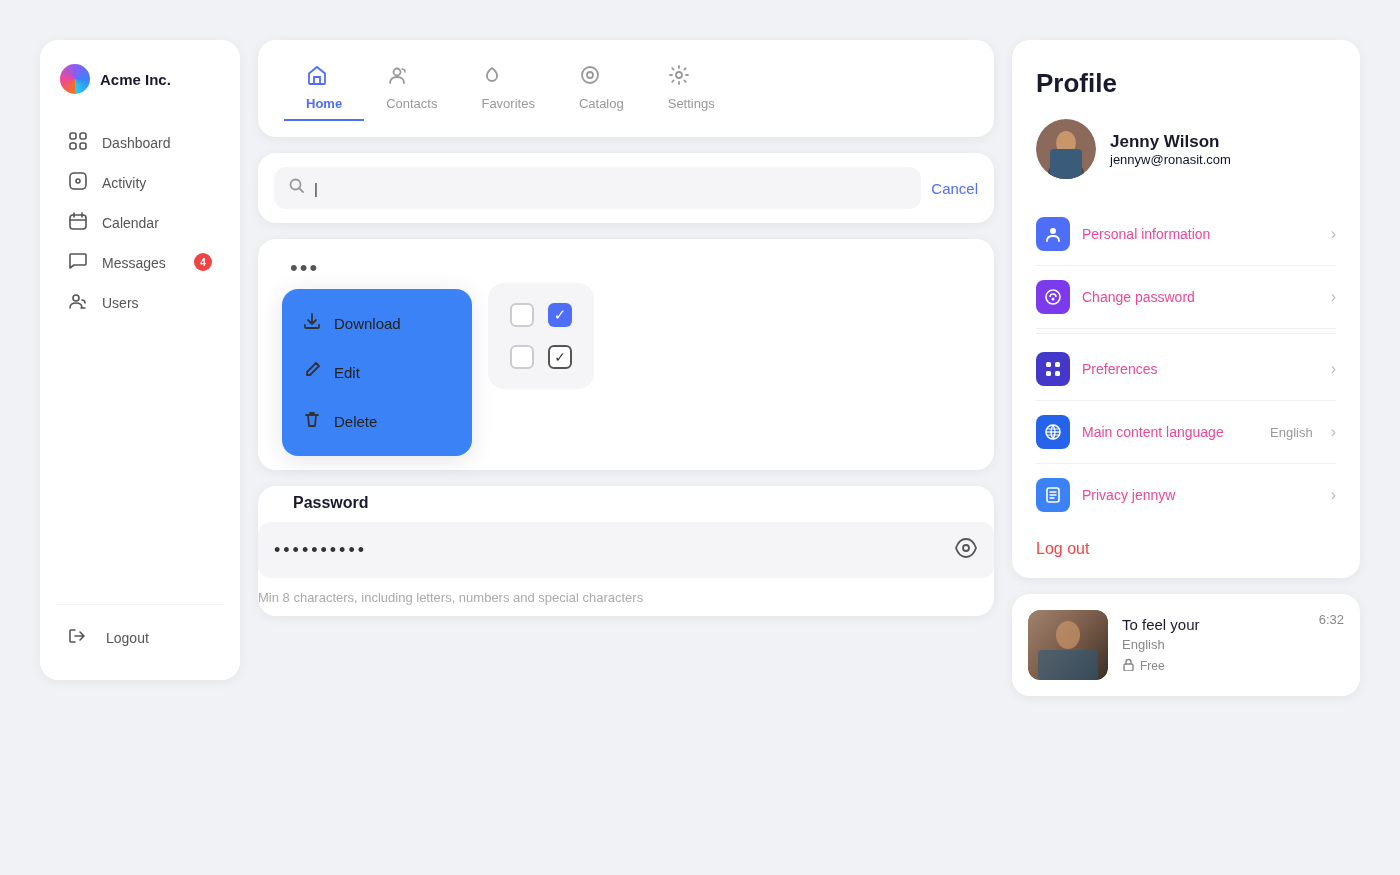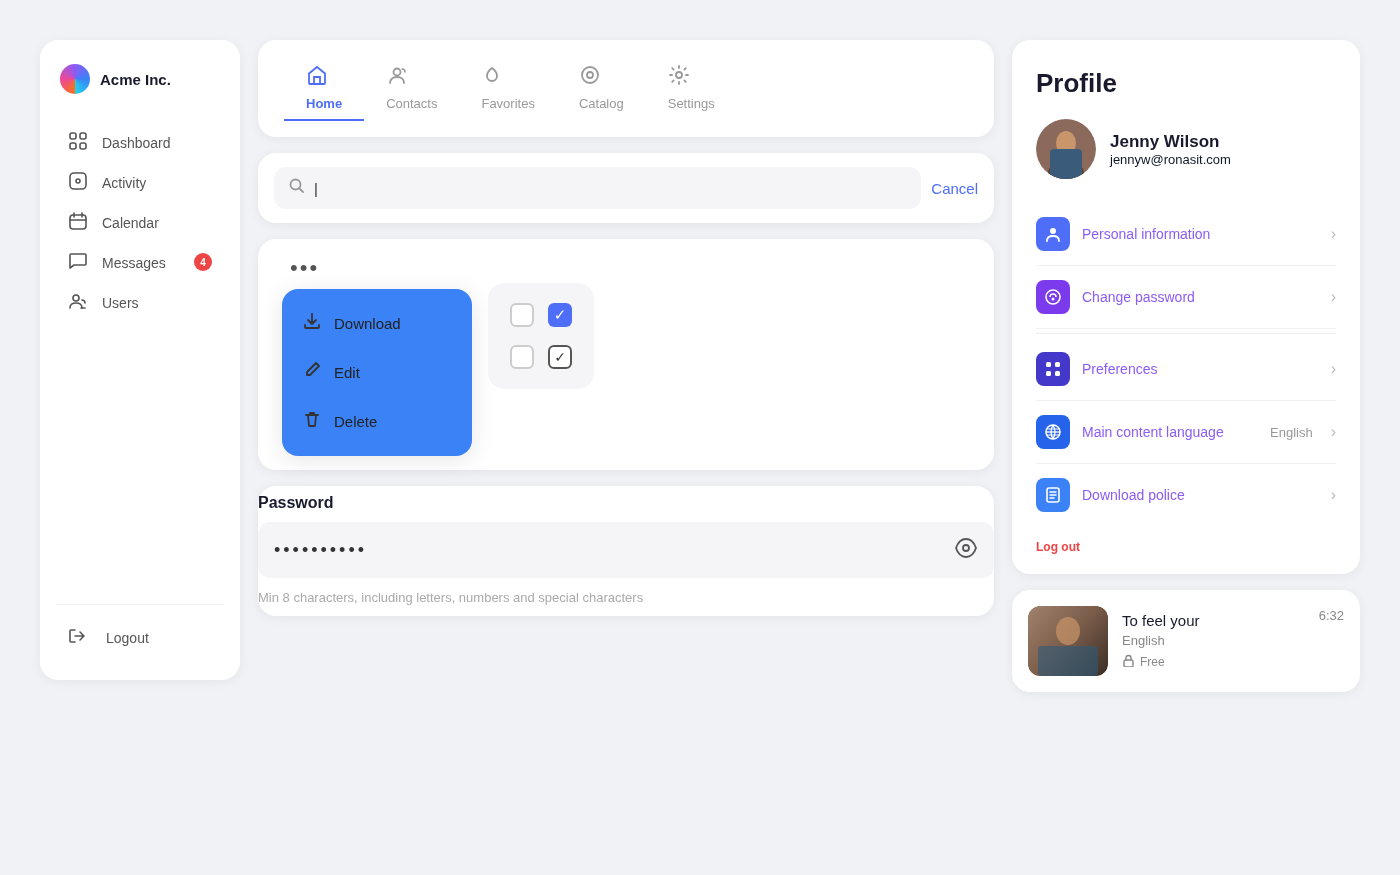--- a/index.html
+++ b/index.html
@@ -295,20 +295,21 @@
 
     
     .password-section {
       padding: 8px 0;
     }
     .password-label {
       font-size: 16px;
       font-weight: 600;
       color: #1a1a2e;
       margin-bottom: 10px;
+      margin-left: 35px;
     }
     .password-field-wrap {
       background: #f5f5f7;
       border-radius: 12px;
       padding: 14px 16px;
       display: flex;
       align-items: center;
       justify-content: space-between;
       margin-bottom: 10px;
     }
@@ -390,36 +391,36 @@
     }
     .icon-blue { background: #4f6ef7; color: #fff; }
     .icon-purple { background: #7c3aed; color: #fff; }
     .icon-indigo { background: #4338ca; color: #fff; }
     .icon-globe { background: #2563eb; color: #fff; }
     .icon-doc { background: #3b82f6; color: #fff; }
 
     .profile-menu-label {
       font-size: 14px;
       font-weight: 500;
-      color: #8b5cf6;
+      color: #ec4899;
       flex: 1;
     }
     .profile-menu-value {
       font-size: 13px;
       color: #999;
       margin-right: 6px;
     }
     .chevron {
       color: #bbb;
       font-size: 16px;
     }
     .logout-btn {
       color: #ef4444;
-      font-size: 12px;
-      font-weight: 700;
+      font-size: 16px;
+      font-weight: 400;
       cursor: pointer;
       padding-top: 14px;
     }
 
     
     .media-card {
       background: #fff;
       border-radius: 18px;
       padding: 16px;
       box-shadow: 0 2px 12px rgba(0,0,0,0.06);
@@ -745,21 +746,21 @@
         <span class="chevron">›</span>
       </div>
 
       <div class="profile-menu-item" style="border-bottom:none;">
         <div class="profile-menu-icon icon-doc">
           <svg width="18" height="18" viewBox="0 0 18 18" fill="none">
             <rect x="3" y="2" width="12" height="14" rx="2" stroke="white" stroke-width="1.6" fill="none"></rect>
             <path d="M6 6h6M6 9h6M6 12h4" stroke="white" stroke-width="1.4" stroke-linecap="round"></path>
           </svg>
         </div>
-        <span class="profile-menu-label">Download police</span>
+        <span class="profile-menu-label">Privacy jennyw</span>
         <span class="chevron">›</span>
       </div>
 
       <div class="logout-btn">Log out</div>
     </div>
 
     <div class="media-card">
       <div class="media-thumb">
         <svg width="80" height="70" viewBox="0 0 80 70">
           <rect width="80" height="70" fill="#8b6a5c" rx="12"></rect>

